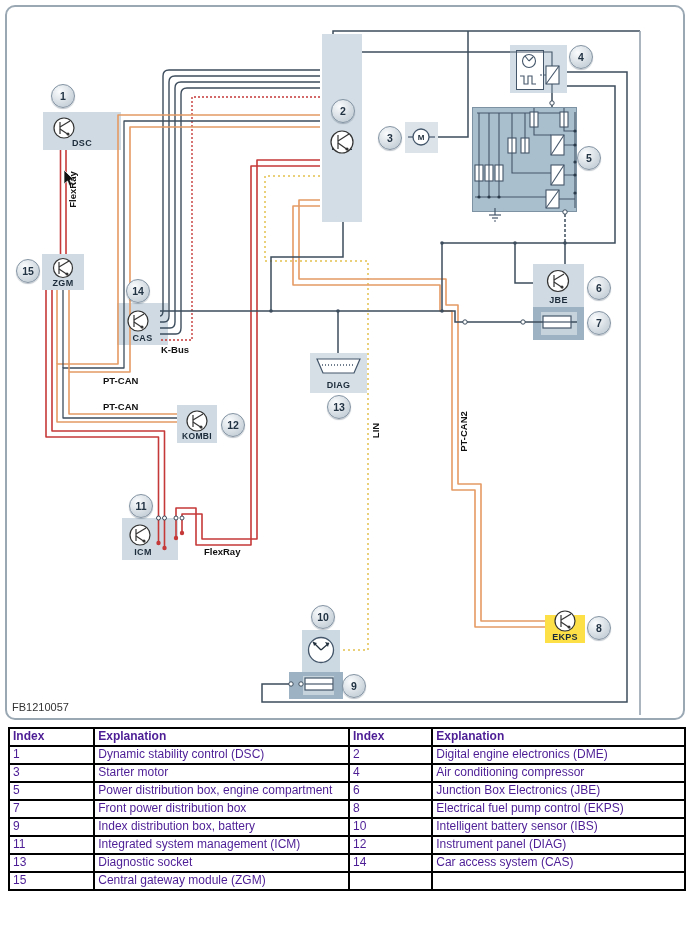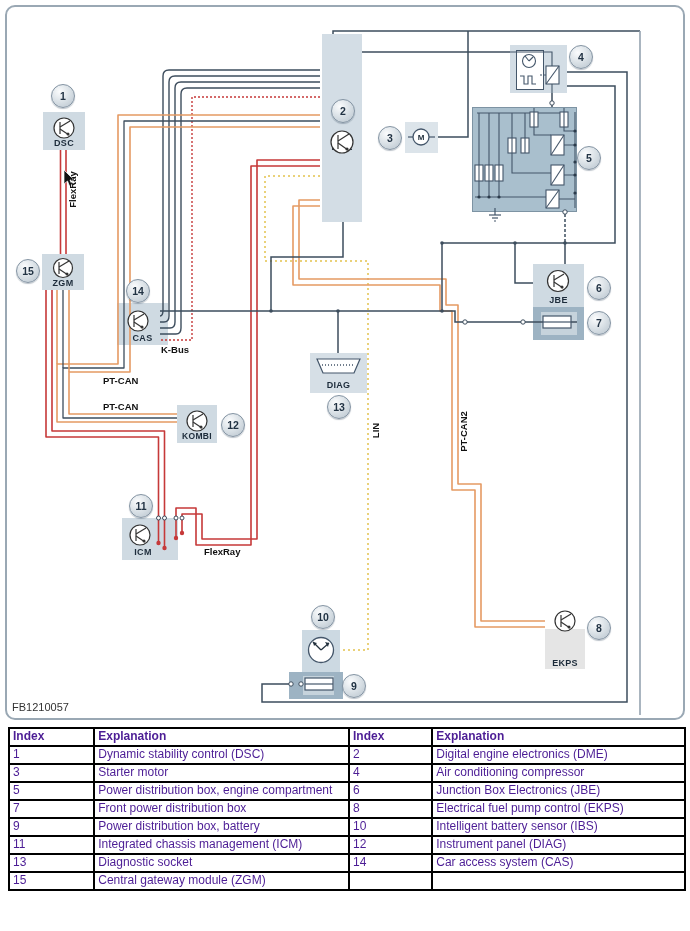--- a/index.html
+++ b/index.html
@@ -22,21 +22,21 @@
   #legend th{font-weight:bold;height:15px;}
   #legend td{height:15px;}
   .col-idx{width:84px;} .col-exp1{width:251px;} .col-idx2{width:82px;} .col-exp2{width:249px;}
 </style>
 </head>
 <body>
 
 <div id="page">
   <div id="diagram-frame"></div>
 
-  <div class="box" style="left:43px;top:112px;width:42px;height:38px;">
+  <div class="box" style="left:43px;top:112px;width:42px;height:38px;padding-left:36px;">
     <div class="mlabel" style="bottom:2px;">DSC</div>
     </div>
   <div class="box" style="left:42px;top:254px;width:42px;height:36px;">
     <div class="mlabel" style="bottom:2px;margin-top:48px;">ZGM</div>
     </div>
   <div class="box" style="left:117px;top:303px;width:43px;height:42px;padding-left:8px;">
     <div class="mlabel" style="bottom:2px;">CAS</div>
     </div>
   <div class="box" style="left:322px;top:34px;width:40px;height:188px;background:#d3dde5;">
     <div class="mlabel" style="top:108px;">DME</div>
@@ -51,21 +51,21 @@
     </div>
   <div class="box" style="left:533px;top:307px;width:51px;height:33px;background:#9db3c3;">
     <div style="position:absolute;left:8px;top:5px;width:36px;height:23px;background:#c6d3dc;"></div>
     </div>
   <div class="box" style="left:177px;top:405px;width:40px;height:38px;">
     <div class="mlabel" style="bottom:2px;font-size:8.5px;">KOMBI</div>
     </div>
   <div class="box" style="left:122px;top:518px;width:56px;height:42px;">
     <div class="mlabel" style="bottom:3px;left:-14px;">ICM</div>
     </div>
-  <div class="box" style="left:545px;top:629px;width:40px;height:40px;background:#e5e5e5;">
+  <div class="box" style="left:545px;top:615px;width:40px;height:28px;background:#fde047;">
     <div class="mlabel" style="bottom:1px;">EKPS</div>
     </div>
   <div class="box" style="left:302px;top:630px;width:38px;height:42px;background:#ccd9e2;"></div>
   <div class="box" style="left:289px;top:672px;width:54px;height:27px;background:#9db3c3;">
     <div style="position:absolute;left:14px;top:4px;width:31px;height:19px;background:#c6d3dc;"></div>
     </div>
   <div class="box" style="left:310px;top:353px;width:57px;height:40px;background:#d6dfe6;">
     <div class="mlabel" style="bottom:3px;">DIAG</div>
     </div>
 
@@ -361,27 +361,27 @@
           <td>Junction Box Electronics (JBE)</td>
         </tr>
         <tr>
           <td>7</td>
           <td>Front power distribution box</td>
           <td>8</td>
           <td>Electrical fuel pump control (EKPS)</td>
         </tr>
         <tr>
           <td>9</td>
-          <td>Power distribution box, battery</td>
+          <td>Index distribution box, battery</td>
           <td>10</td>
           <td>Intelligent battery sensor (IBS)</td>
         </tr>
         <tr>
           <td>11</td>
-          <td>Integrated chassis management (ICM)</td>
+          <td>Integrated system management (ICM)</td>
           <td>12</td>
           <td>Instrument panel (DIAG)</td>
         </tr>
         <tr>
           <td>13</td>
           <td>Diagnostic socket</td>
           <td>14</td>
           <td>Car access system (CAS)</td>
         </tr>
         <tr>

